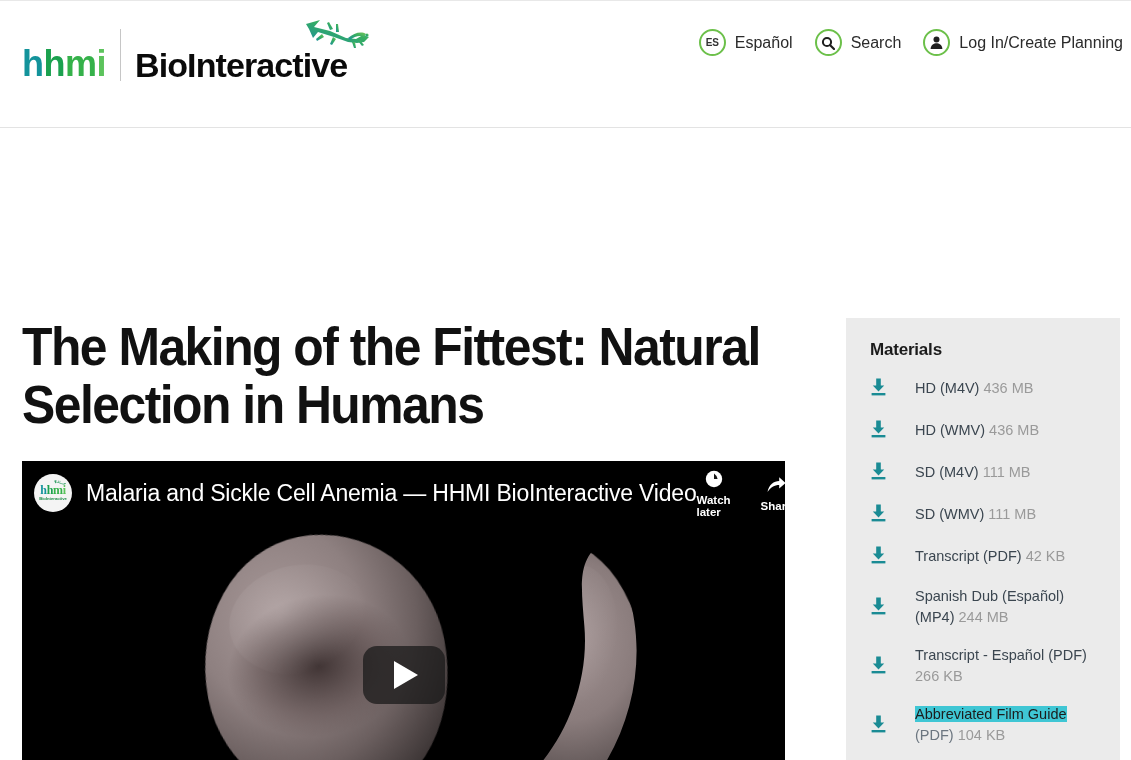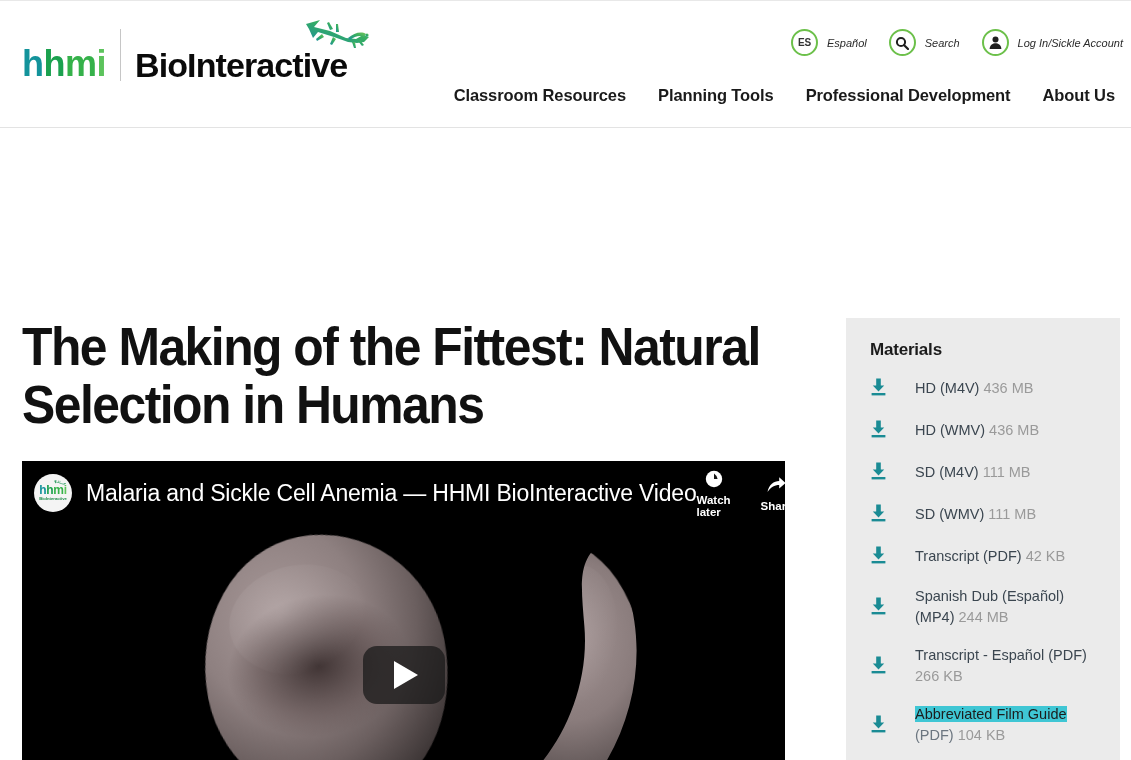--- a/index.html
+++ b/index.html
@@ -59,21 +59,21 @@
     display: flex; align-items: center; gap: 9px;
     cursor: pointer;
   }
   .util-circle {
     width: 27px; height: 27px; border-radius: 50%;
     border: 2px solid #6cc04a;
     display: flex; align-items: center; justify-content: center;
     flex: none;
   }
   .util-circle.es-circle { font-size: 10px; font-weight: bold; color: #333; letter-spacing: -0.2px; }
-  .util-label { font-size: 11px; color: #2b2b2b; white-space: nowrap; font-style: italic; }
+  .util-label { font-size: 16px; color: #2b2b2b; white-space: nowrap; }
 
   
   .main-nav {
     position: absolute; right: 16px; bottom: 22px;
     display: flex; align-items: center; gap: 32px;
   }
   .nav-link {
     font-size: 16.5px; font-weight: bold; color: #1a1a1a;
     white-space: nowrap; cursor: pointer; letter-spacing: -0.1px;
   }
@@ -140,20 +140,21 @@
   }
   .yt-avatar {
     width: 38px; height: 38px; border-radius: 50%;
     background: #f4f4f4; flex: none;
     display: flex; flex-direction: column; align-items: center; justify-content: center;
     position: relative; overflow: hidden;
   }
   .yt-avatar .av-hhmi {
     font-size: 12px; font-weight: bold; line-height: 1;
     letter-spacing: -0.3px;
+    font-family: Liberation Serif, serif;
   }
   .yt-avatar .av-sub {
     font-size: 4.2px; font-weight: bold; color: #1b8a47; line-height: 1;
     margin-top: 1px; letter-spacing: 0px;
   }
   .yt-avatar .av-gecko {
     position: absolute; top: 5px; right: 5px; width: 14px; height: 9px;
   }
   .video-title {
     color: #fff; font-size: 23px; margin-left: 14px;
@@ -267,30 +268,24 @@
       <span class="util-label">Search</span>
     </div>
 
     <div class="util-item">
       <div class="util-circle">
         <svg width="15" height="15" viewBox="0 0 15 15">
           <circle cx="7.5" cy="4.6" r="3" fill="#1f1f1f"></circle>
           <path d="M1.6 14 C1.9 9.7 5 8.3 7.5 8.3 C10 8.3 13.1 9.7 13.4 14 Z" fill="#1f1f1f"></path>
         </svg>
       </div>
-      <span class="util-label">Log In/Sickle Account</span>
+      <span class="util-label">Log In/Create Planning</span>
     </div>
   </div>
 
-  <div class="main-nav">
-    <div class="nav-link">Classroom Resources</div>
-    <div class="nav-link">Planning Tools</div>
-    <div class="nav-link">Professional Development</div>
-    <div class="nav-link">About Us</div>
-  </div>
 </div>
 
 <div class="page-body">
 
   <h1 class="page-title">The Making of the Fittest: Natural Selection in Humans</h1>
 
   <div class="video-embed">
     <div class="video-scene">
       <div class="rbc-normal"></div>
       <div class="rbc-sickle"></div>

